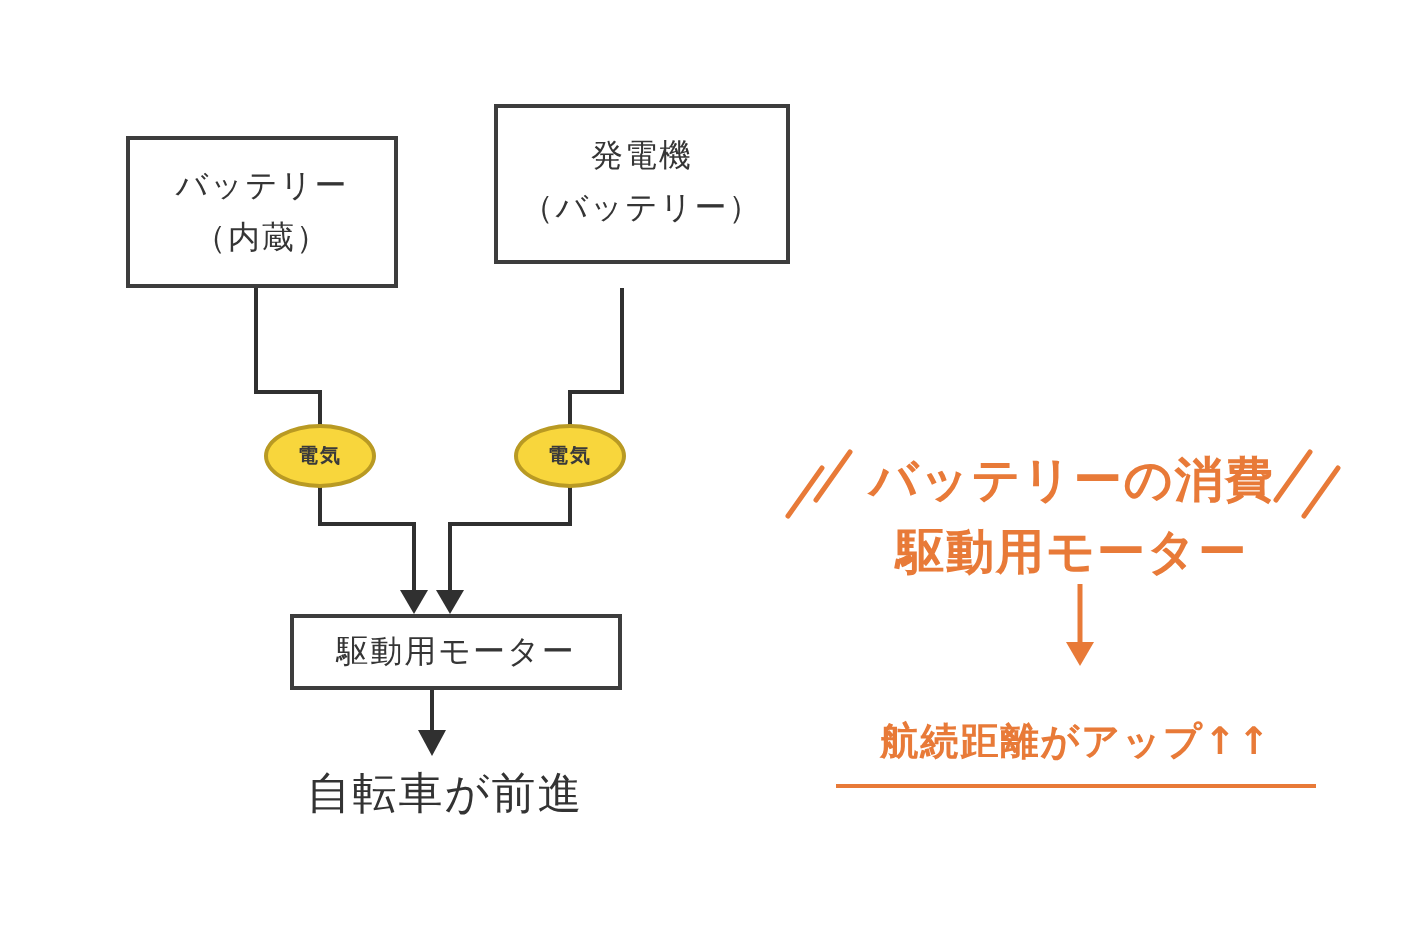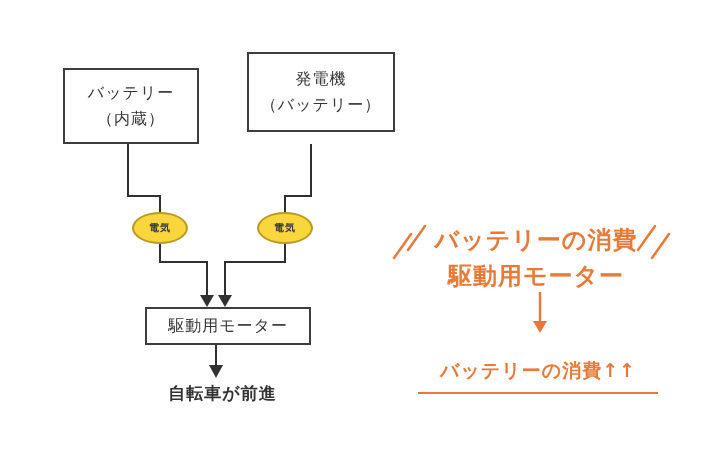--- a/index.html
+++ b/index.html
@@ -30,21 +30,21 @@
     background:#f8d63c;
     border:2px solid #b99a23;
     display:flex;align-items:center;justify-content:center;
     font-size:10px;font-weight:600;color:#3a3a3a;letter-spacing:1px;
     box-sizing:border-box;
   }
   .elec-left{left:132px;top:212px;}
   .elec-right{left:257px;top:212px;}
   .result-text{
     position:absolute;left:135px;top:382px;width:175px;
-    text-align:center;font-size:17px;font-weight:700;letter-spacing:1px;color:#333333;
+    text-align:center;font-size:22px;font-weight:400;letter-spacing:1px;color:#333333;
   }
   .benefit{
     position:absolute;left:412px;top:222px;width:248px;
     text-align:center;color:#e87a38;font-weight:700;
     font-size:24px;line-height:1.5;letter-spacing:1px;
   }
   .outcome{
     position:absolute;left:418px;top:358px;width:240px;
     text-align:center;color:#e87a38;font-weight:700;
     font-size:19px;letter-spacing:1px;
@@ -104,15 +104,15 @@
     <span>駆動用モーター</span>
   </div>
 
   <div class="result-text">自転車が前進</div>
 
   <div class="benefit">
     <div>バッテリーの消費</div>
     <div>駆動用モーター</div>
   </div>
 
-  <div class="outcome">バッテリーの消費↑↑</div>
+  <div class="outcome">航続距離がアップ↑↑</div>
 
 </div>
 
 </body></html>

